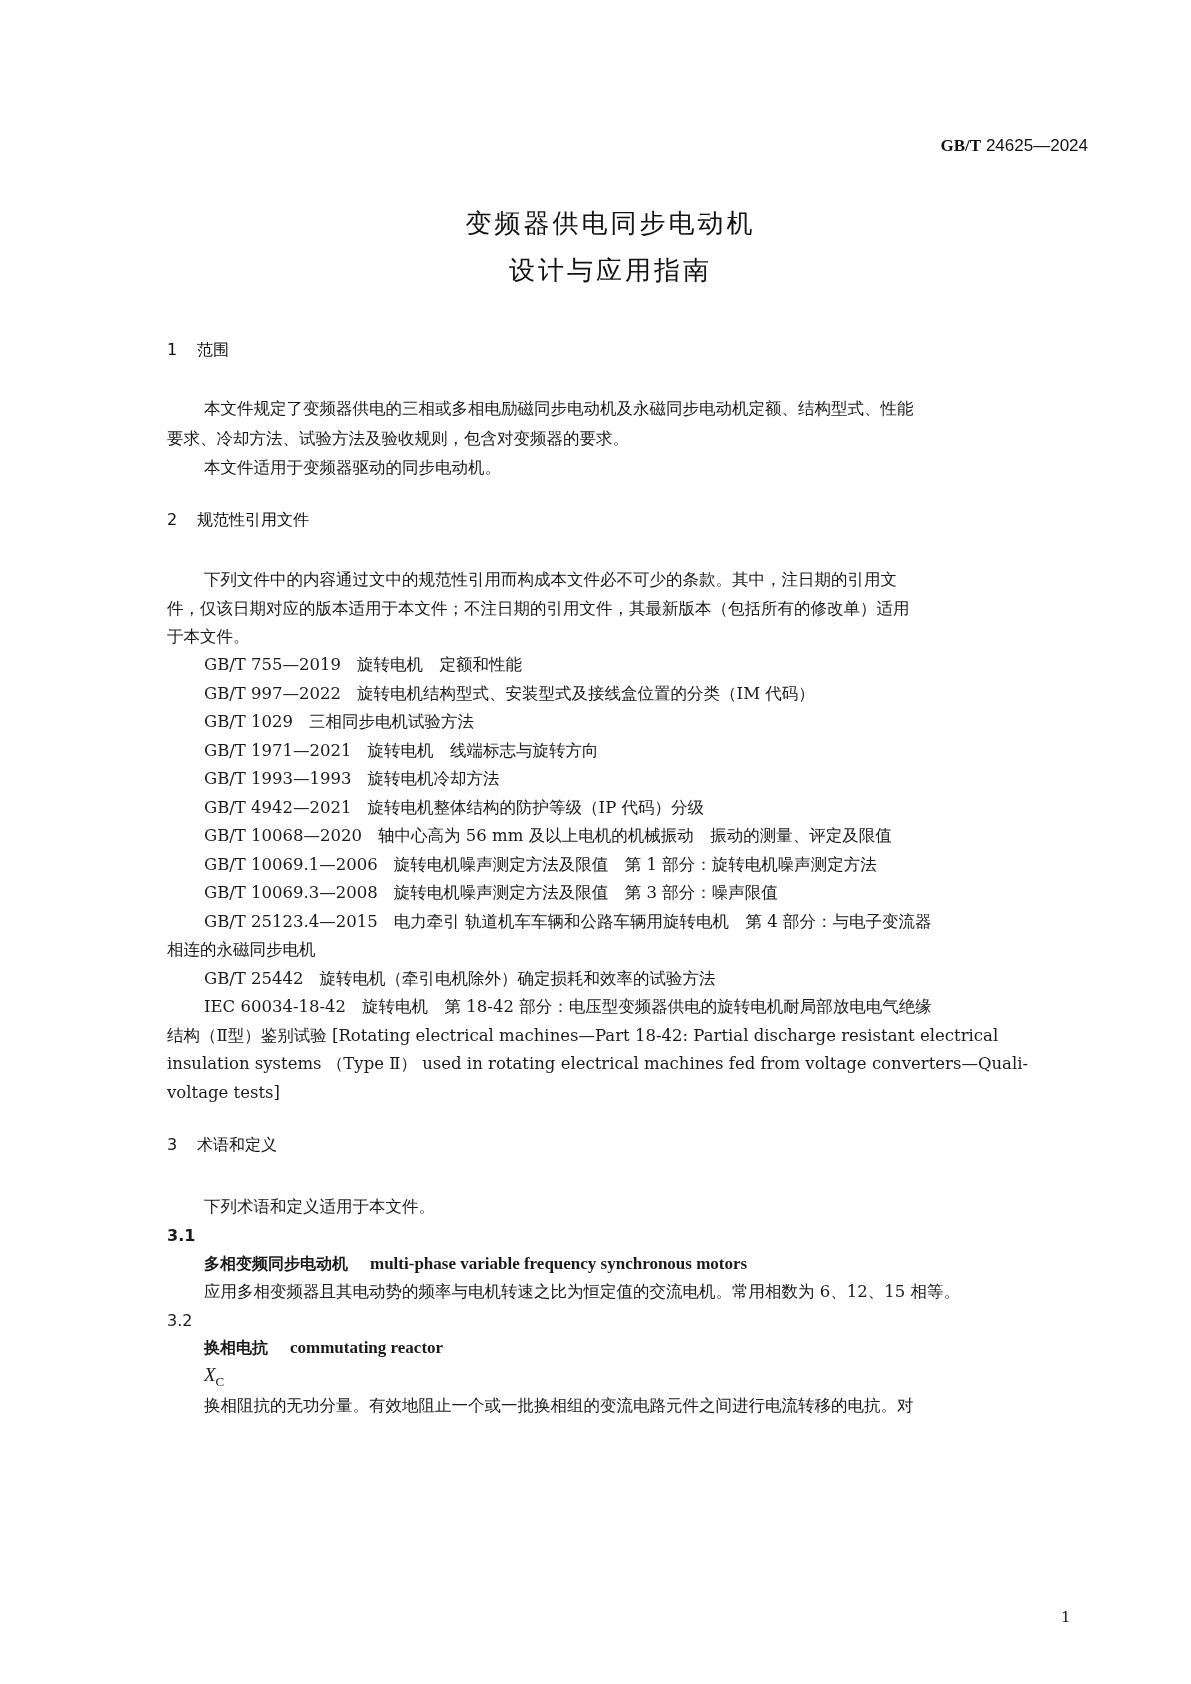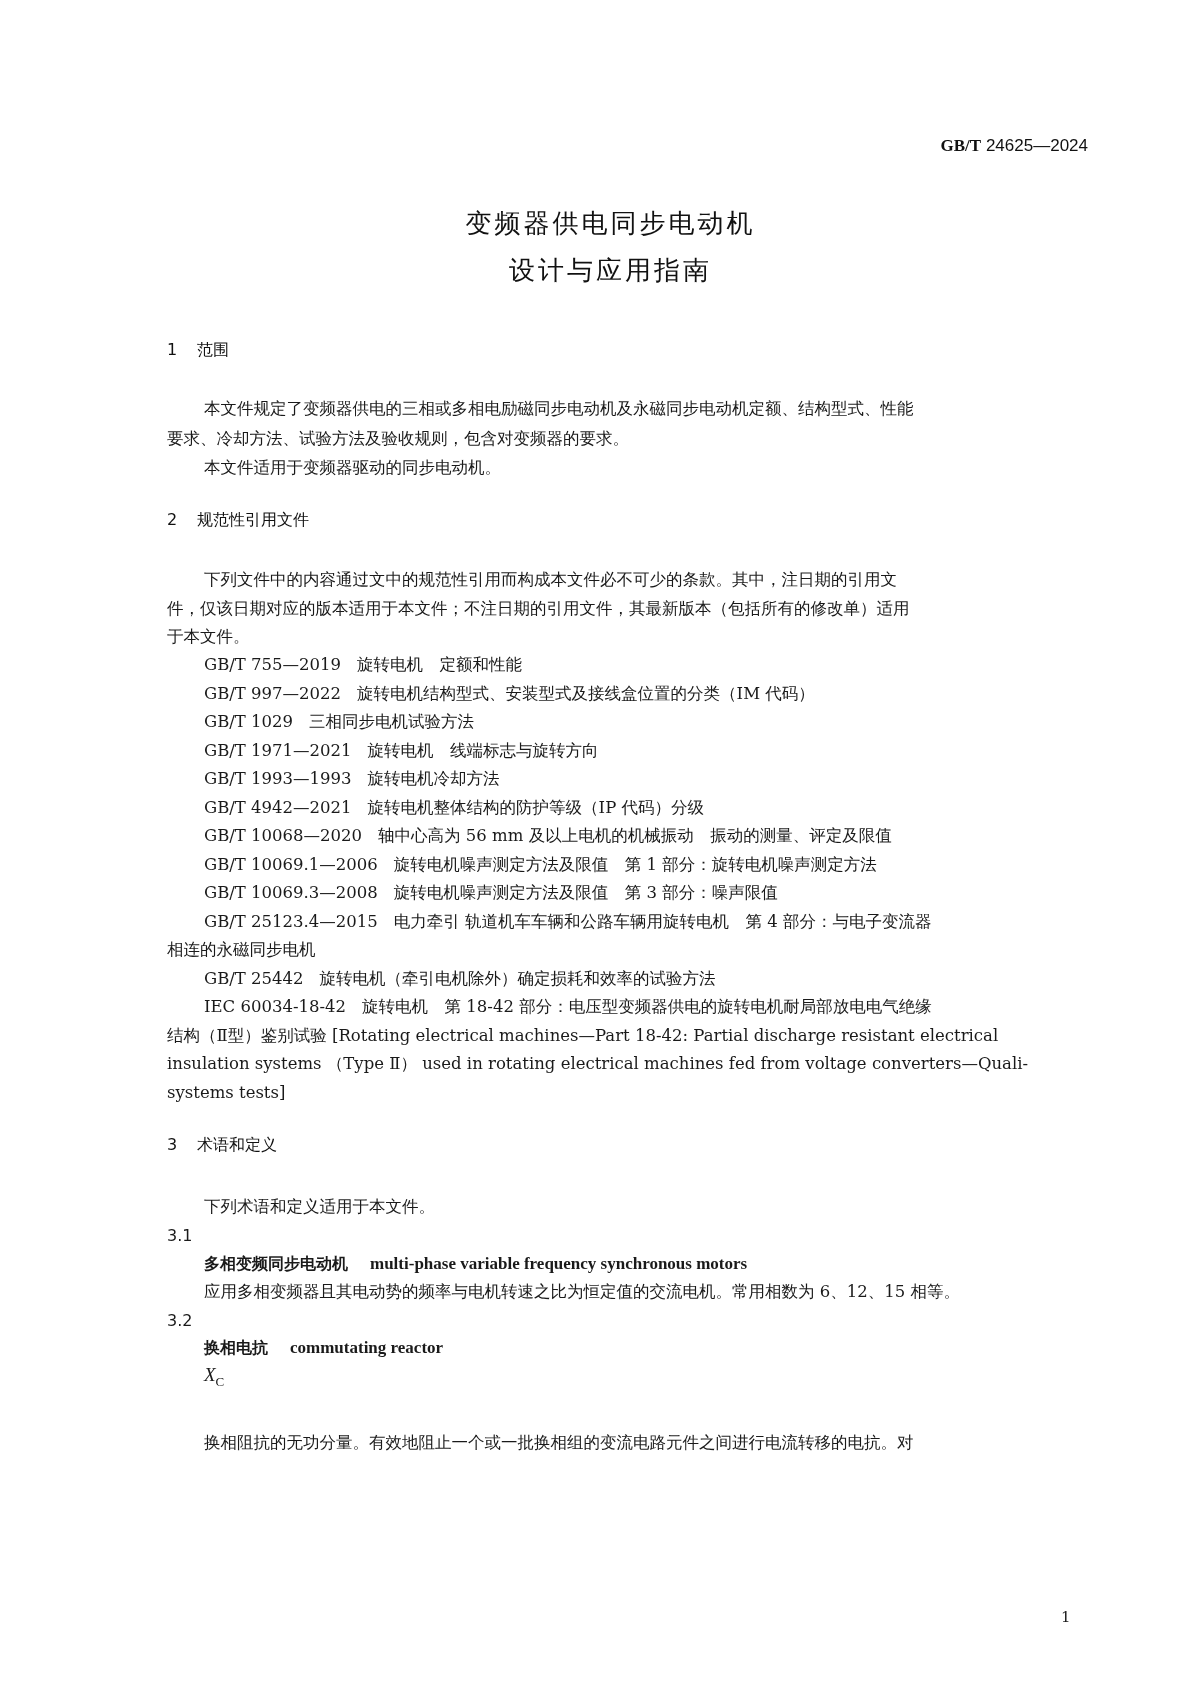--- a/index.html
+++ b/index.html
@@ -88,36 +88,36 @@
   <div class="ref" style="top:793px;"><span class="code">GB/T 4942—2021</span><span>旋转电机整体结构的防护等级（IP 代码）分级</span></div>
   <div class="ref" style="top:821px;"><span class="code">GB/T 10068—2020</span><span>轴中心高为 56 mm 及以上电机的机械振动　振动的测量、评定及限值</span></div>
   <div class="ref" style="top:850px;"><span class="code">GB/T 10069.1—2006</span><span>旋转电机噪声测定方法及限值　第 1 部分：旋转电机噪声测定方法</span></div>
   <div class="ref" style="top:878px;"><span class="code">GB/T 10069.3—2008</span><span>旋转电机噪声测定方法及限值　第 3 部分：噪声限值</span></div>
   <div class="ref" style="top:907px;"><span class="code">GB/T 25123.4—2015</span><span>电力牵引 轨道机车车辆和公路车辆用旋转电机　第 4 部分：与电子变流器</span></div>
   <div class="ref" style="top:935px; left:152px;">相连的永磁同步电机</div>
   <div class="ref" style="top:964px;"><span class="code">GB/T 25442</span><span>旋转电机（牵引电机除外）确定损耗和效率的试验方法</span></div>
   <div class="ref" style="top:992px;"><span class="code">IEC 60034-18-42</span><span>旋转电机　第 18-42 部分：电压型变频器供电的旋转电机耐局部放电电气绝缘</span></div>
   <div class="ref" style="top:1021px; left:152px;">结构（Ⅱ型）鉴别试验 [Rotating electrical machines—Part 18-42: Partial discharge resistant electrical</div>
   <div class="ref" style="top:1049px; left:152px;">insulation systems （Type Ⅱ） used in rotating electrical machines fed from voltage converters—Quali-</div>
-  <div class="ref" style="top:1078px; left:152px;">systems tests]</div>
+  <div class="ref" style="top:1078px; left:152px;">voltage tests]</div>
 
   <div class="h" style="top:1135px;">
     <span class="num">3</span><span>术语和定义</span>
   </div>
   <div class="p indent" style="top:1192px;">下列术语和定义适用于本文件。</div>
 
-  <div class="subnum" style="top:1226px;">3.1</div>
+  <div class="subnum" style="top:1226px;font-weight:bold;">3.1</div>
   <div class="term" style="top:1254px;">
     <span class="zh">多相变频同步电动机</span><span class="en">multi-phase variable frequency synchronous motors</span>
   </div>
   <div class="ref" style="top:1277px;">应用多相变频器且其电动势的频率与电机转速之比为恒定值的交流电机。常用相数为 6、12、15 相等。</div>
 
   <div class="subnum" style="top:1311px;">3.2</div>
   <div class="term" style="top:1338px;">
     <span class="zh">换相电抗</span><span class="en">commutating reactor</span>
   </div>
   <div class="sym" style="top:1364px;text-align:center;">
     <span>X</span><sub>C</sub>
   </div>
-  <div class="ref" style="top:1391px;margin-top:37px;">换相阻抗的无功分量。有效地阻止一个或一批换相组的变流电路元件之间进行电流转移的电抗。对</div>
+  <div class="ref" style="top:1391px;">换相阻抗的无功分量。有效地阻止一个或一批换相组的变流电路元件之间进行电流转移的电抗。对</div>
 
   <div class="pagenum">1</div>
 </div>
 
 </body></html>

